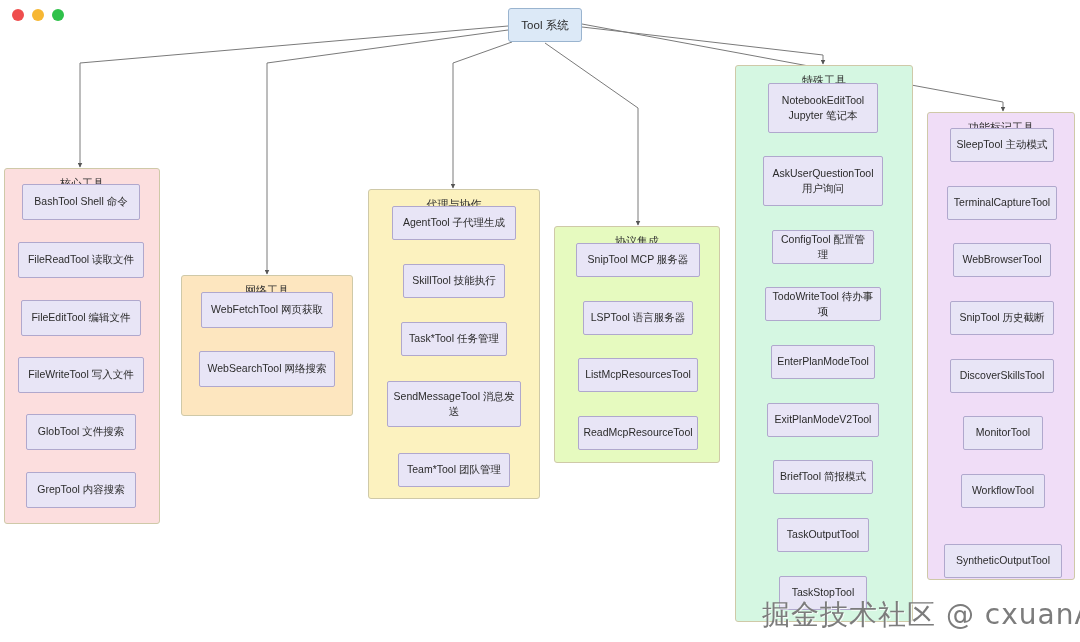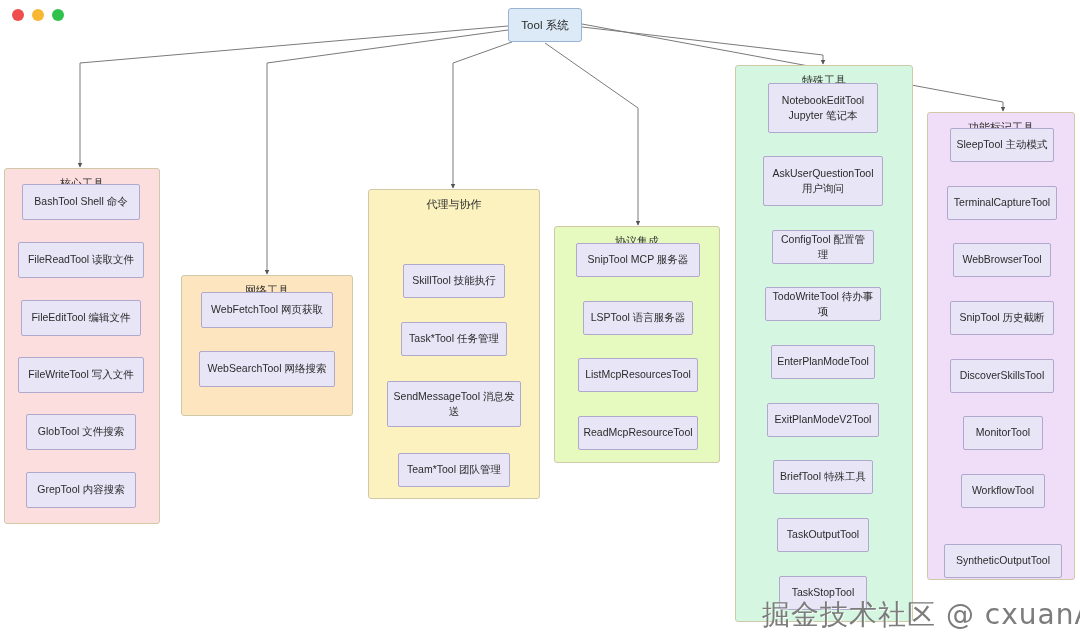--- a/index.html
+++ b/index.html
@@ -130,20 +130,21 @@
 
   <div class="cluster c-net" style="left:181px; top:275px; width:172px; height:141px;">
     <div class="cluster-title">网络工具</div>
   </div>
   <div class="node" style="left:201px; top:292px; width:132px; height:36px;">WebFetchTool 网页获取</div>
   <div class="node" style="left:199px; top:351px; width:136px; height:36px;">WebSearchTool 网络搜索</div>
 
   <div class="cluster c-agent" style="left:368px; top:189px; width:172px; height:310px;">
     <div class="cluster-title">代理与协作</div>
   </div>
+  <div class="node" style="left:392px; top:206px; width:124px; height:34px;">AgentTool 子代理生成</div>
   <div class="node" style="left:403px; top:264px; width:102px; height:34px;">SkillTool 技能执行</div>
   <div class="node" style="left:401px; top:322px; width:106px; height:34px;">Task*Tool 任务管理</div>
   <div class="node" style="left:387px; top:381px; width:134px; height:46px;">SendMessageTool 消息发送</div>
   <div class="node" style="left:398px; top:453px; width:112px; height:34px;">Team*Tool 团队管理</div>
 
   <div class="cluster c-proto" style="left:554px; top:226px; width:166px; height:237px;">
     <div class="cluster-title">协议集成</div>
   </div>
   <div class="node" style="left:576px; top:243px; width:124px; height:34px;">SnipTool MCP 服务器</div>
   <div class="node" style="left:583px; top:301px; width:110px; height:34px;">LSPTool 语言服务器</div>
@@ -152,21 +153,21 @@
 
   <div class="cluster c-special" style="left:735px; top:65px; width:178px; height:557px;">
     <div class="cluster-title">特殊工具</div>
   </div>
   <div class="node" style="left:768px; top:83px; width:110px; height:50px;">NotebookEditTool Jupyter 笔记本</div>
   <div class="node" style="left:763px; top:156px; width:120px; height:50px;">AskUserQuestionTool 用户询问</div>
   <div class="node" style="left:772px; top:230px; width:102px; height:34px;">ConfigTool 配置管理</div>
   <div class="node" style="left:765px; top:287px; width:116px; height:34px;">TodoWriteTool 待办事项</div>
   <div class="node" style="left:771px; top:345px; width:104px; height:34px;">EnterPlanModeTool</div>
   <div class="node" style="left:767px; top:403px; width:112px; height:34px;">ExitPlanModeV2Tool</div>
-  <div class="node" style="left:773px; top:460px; width:100px; height:34px;">BriefTool 特殊工具</div>
+  <div class="node" style="left:773px; top:460px; width:100px; height:34px;">BriefTool 简报模式</div>
   <div class="node" style="left:777px; top:518px; width:92px; height:34px;">TaskOutputTool</div>
   <div class="node" style="left:779px; top:576px; width:88px; height:34px;">TaskStopTool</div>
 
   <div class="cluster c-flag" style="left:927px; top:112px; width:148px; height:468px;">
     <div class="cluster-title">功能标记工具</div>
   </div>
   <div class="node" style="left:950px; top:128px; width:104px; height:34px;">SleepTool 主动模式</div>
   <div class="node" style="left:947px; top:186px; width:110px; height:34px;">TerminalCaptureTool</div>
   <div class="node" style="left:953px; top:243px; width:98px; height:34px;">WebBrowserTool</div>
   <div class="node" style="left:950px; top:301px; width:104px; height:34px;">SnipTool 历史截断</div>

